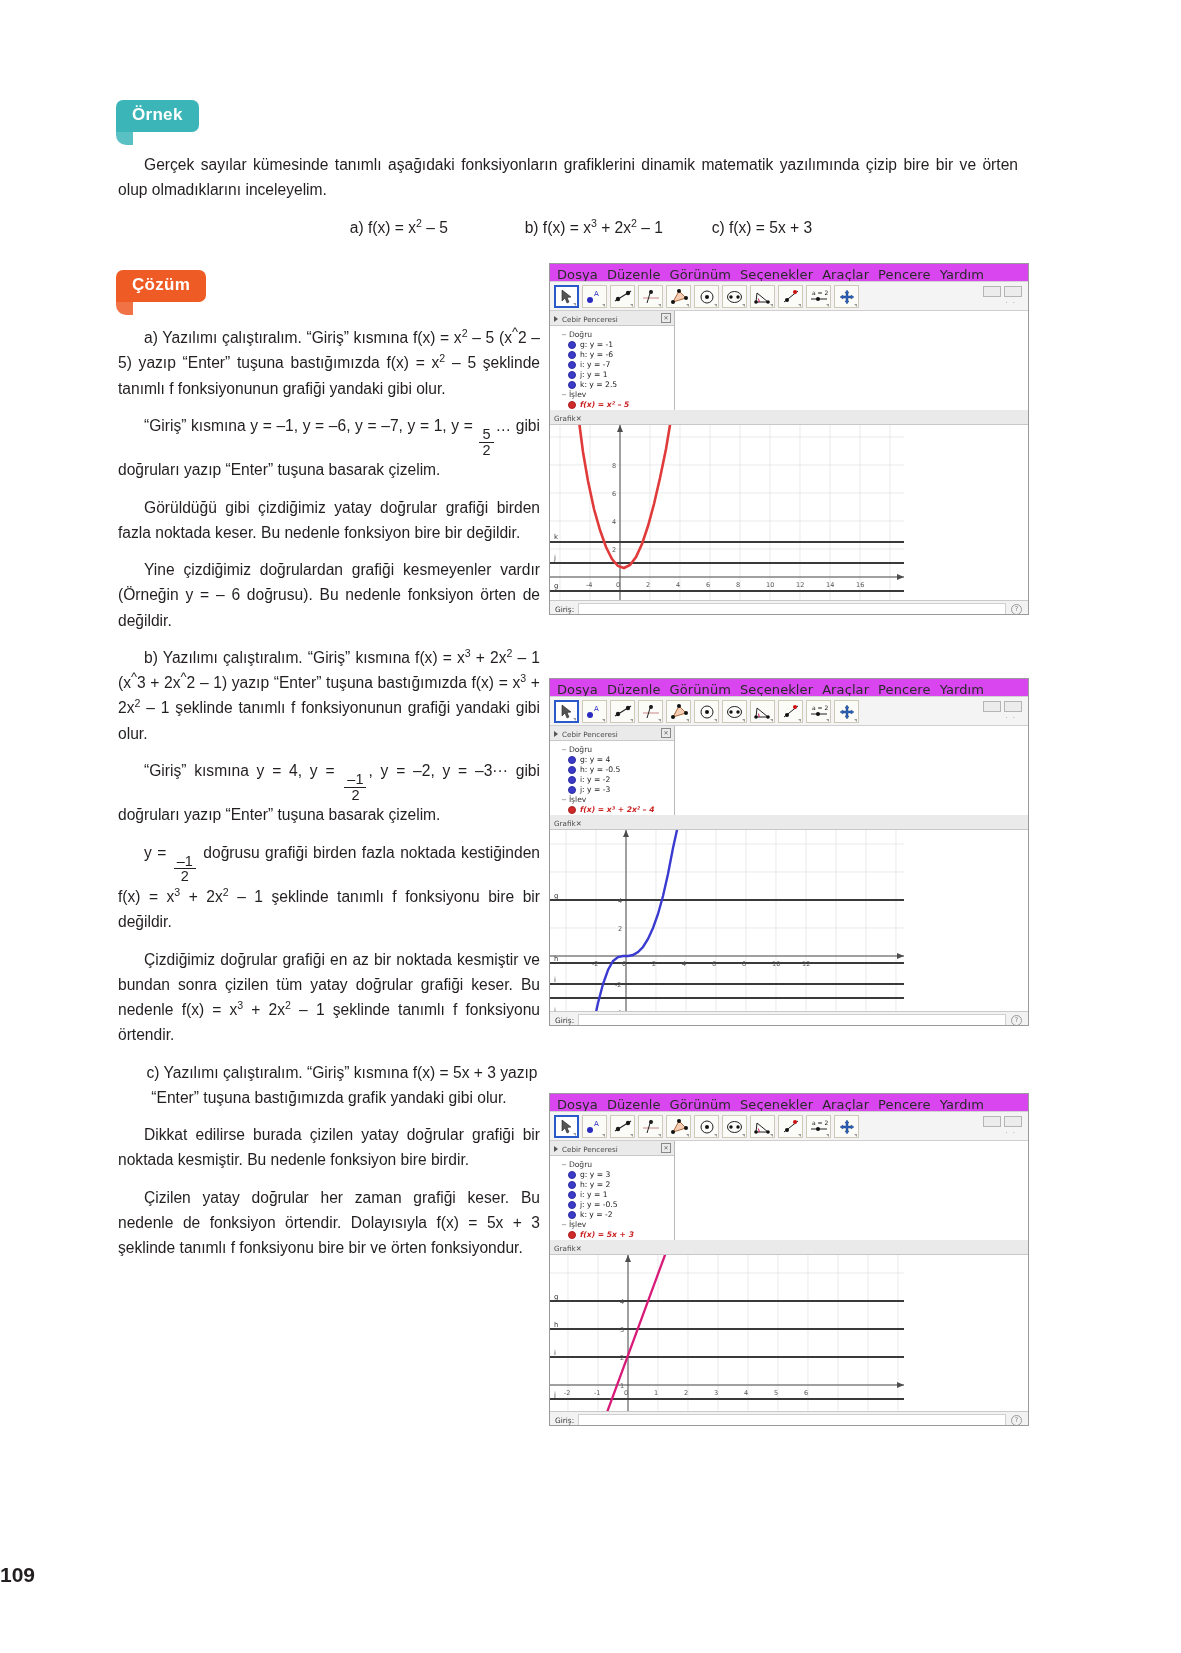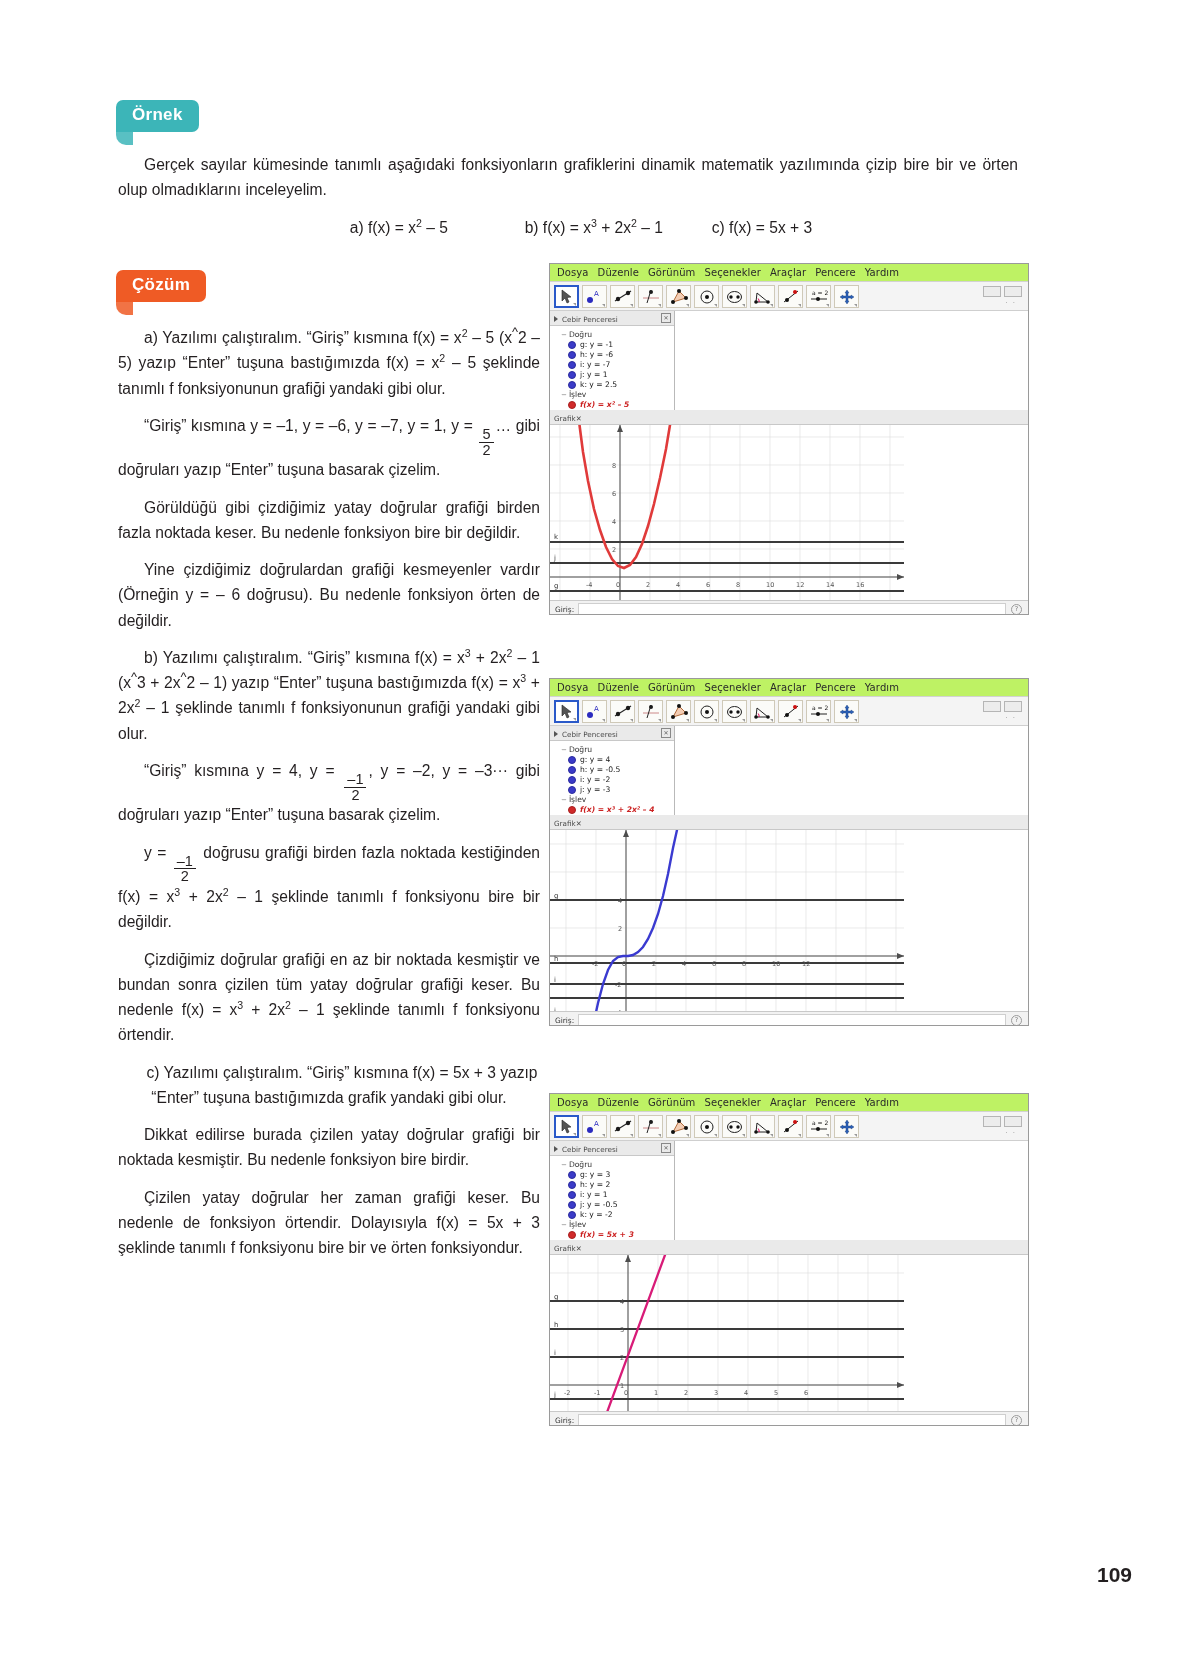--- a/index.html
+++ b/index.html
@@ -67,22 +67,22 @@
   .gg{
     position:absolute;
     background:#f2f2f2;
     border:1px solid #9a9a9a;
     box-sizing:border-box;
     font-family:"DejaVu Sans", sans-serif;
     overflow:hidden;
   }
   .gg-menubar{
     height:14px;
-    background:#bef264;
-    font-size:10px;
+    background:#d946ef;
+    font-size:13px;
     color:#2a2a2a;
     padding:3px 0 0 7px;
     white-space:nowrap;
     letter-spacing:.1px;
   }
   .gg-menubar span{margin-right:9px;display:inline-block;}
   .gg-toolbar{
     height:28px;
     background:#f4f4f4;
     border-top:1px solid #d2d2d2;
@@ -197,21 +197,21 @@
     width:9px;height:9px;border-radius:50%;
     border:1px solid #9b9b9b;color:#7a7a7a;
     font-size:6.5px;line-height:8px;text-align:center;
   }
 
   
   .pageno{
     position:absolute;
     left:0;right:0;
     bottom:66px;
-    text-align:right;
+    text-align:left;
     font-size:21px;
     font-weight:bold;
     color:#231f20;
   }
 </style>
 </head>
 <body>
 
 <div class="page">
 

